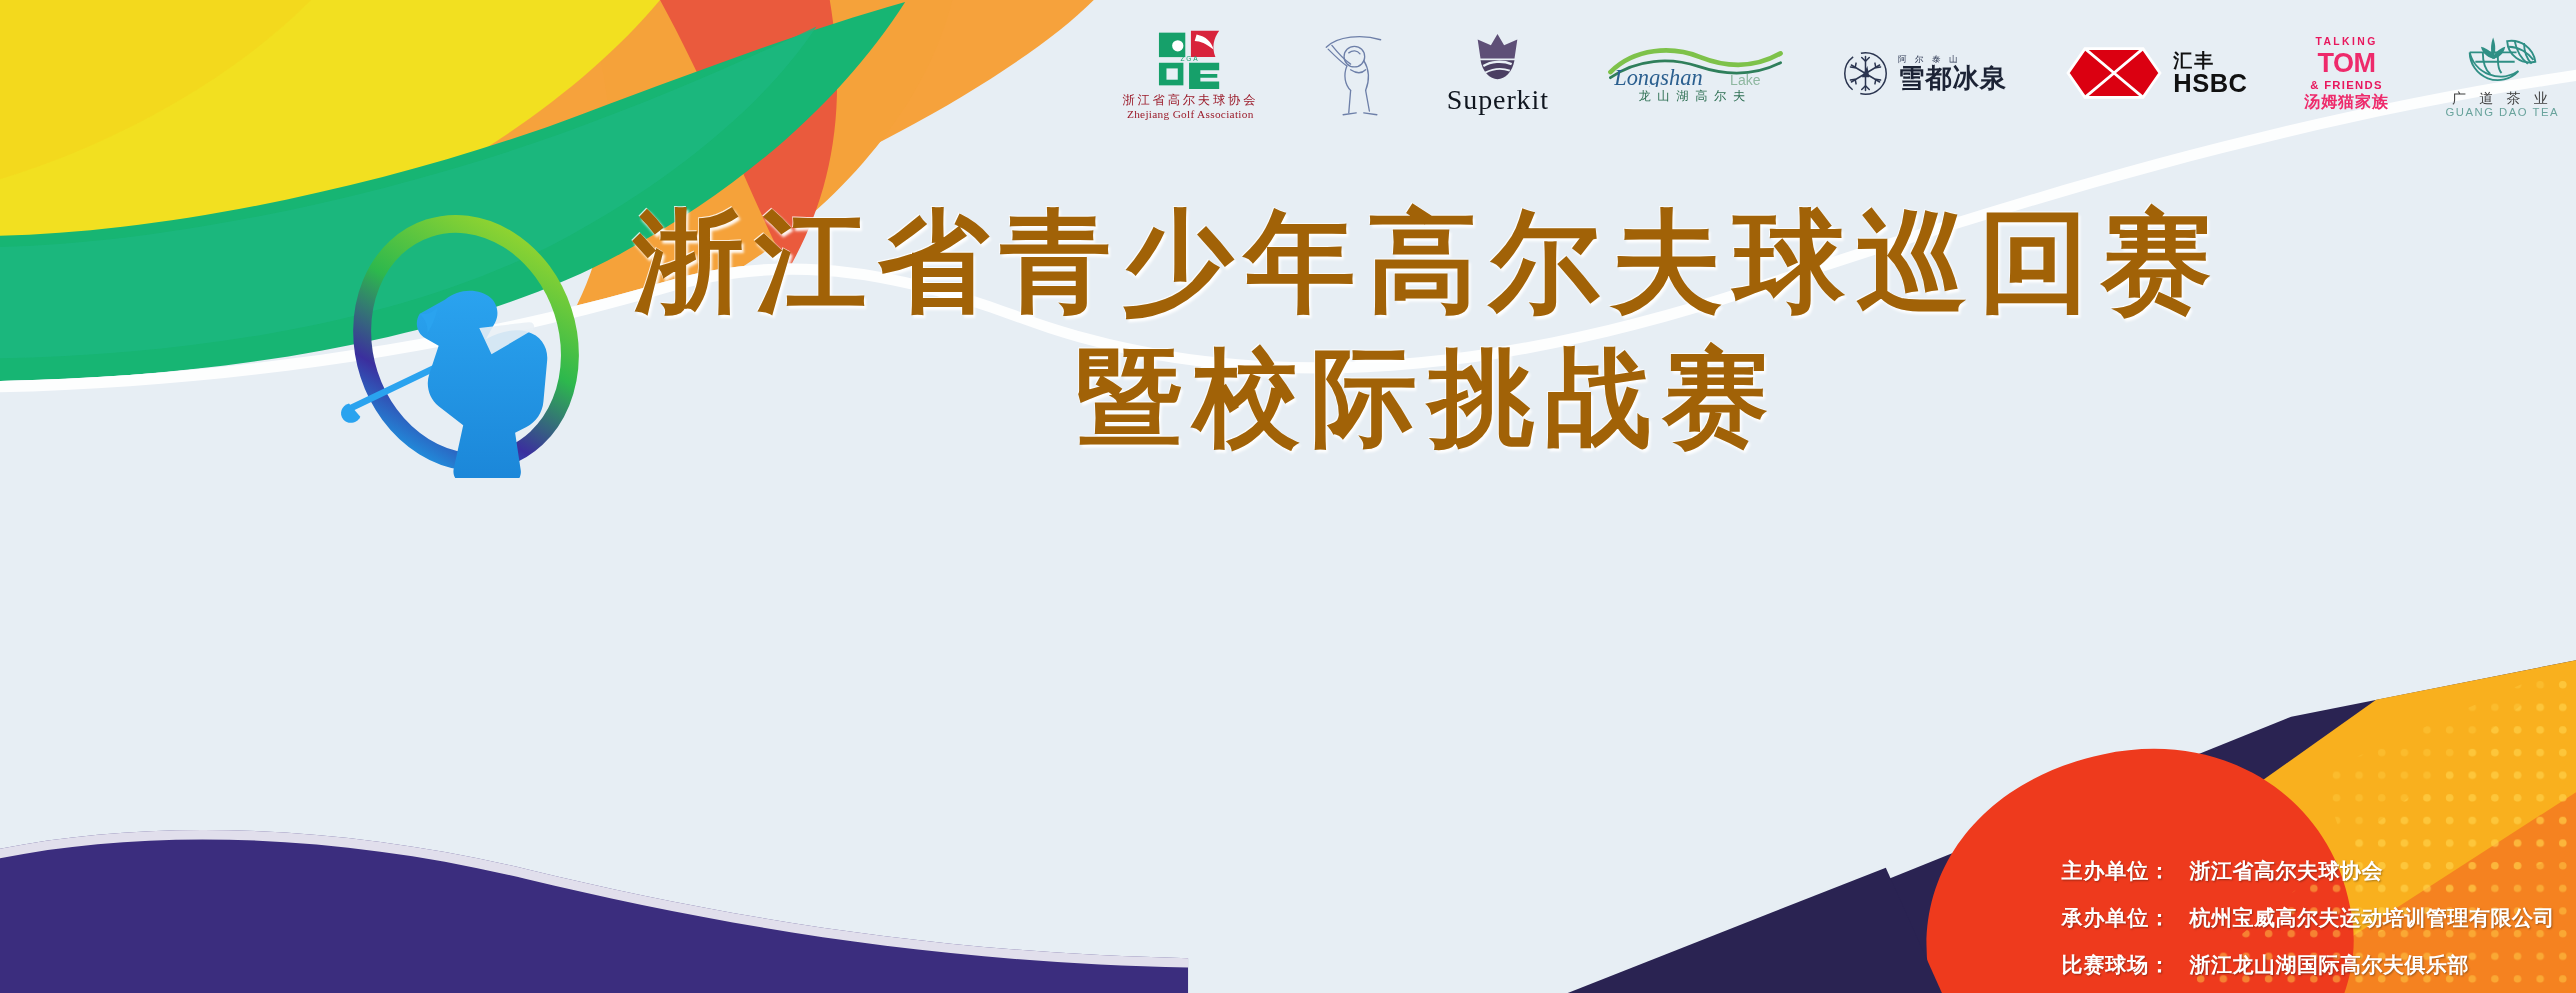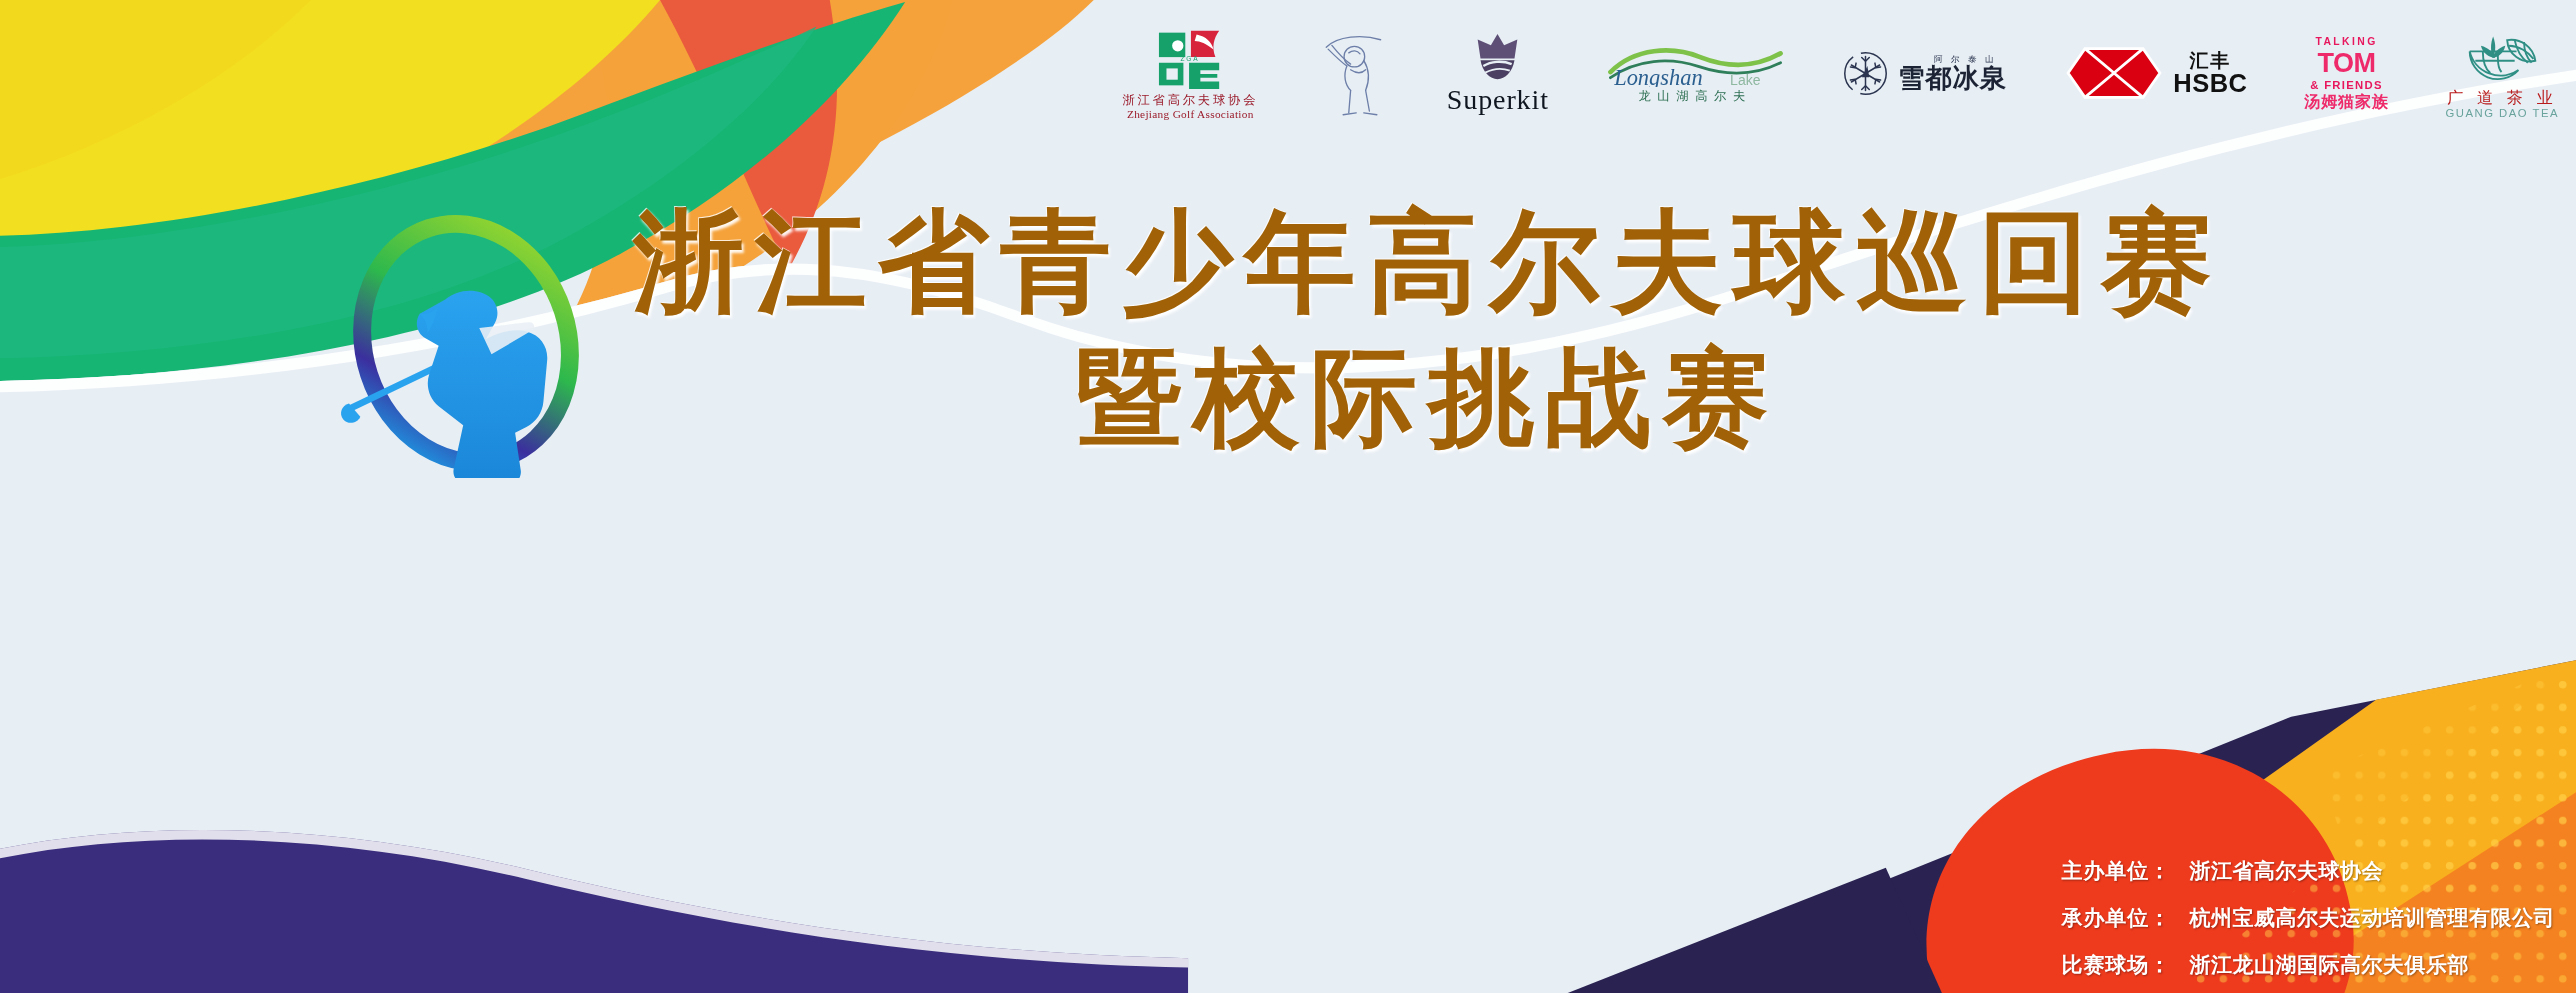--- a/index.html
+++ b/index.html
@@ -20,29 +20,29 @@
   }
   .sponsor{display:flex;flex-direction:column;align-items:center;justify-content:center;
     gap:2.8px;line-height:1;}
   .sp-zh{font-size:12.3px;color:#9b1b2a;letter-spacing:2.8px;white-space:nowrap;}
   .sp-en{font-size:11.3px;color:#9b1b2a;font-family:Liberation Serif, serif;
     letter-spacing:0.3px;white-space:nowrap;}
   .sp-wordmark{font-family:"Liberation Serif","DejaVu Serif",serif;color:#10161f;
     font-size:28px;letter-spacing:0.9px;}
 
   .lsl-zh{font-size:12.3px;color:#2d6f52;letter-spacing:6.6px;white-space:nowrap;}
-  .xue-top{font-size:8.5px;color:#2b3550;letter-spacing:8.5px;white-space:nowrap;margin-left:36px;}
+  .xue-top{font-size:8.5px;color:#2b3550;letter-spacing:8.5px;white-space:nowrap;}
   .xue-main{font-size:26.4px;color:#1c2335;font-weight:bold;letter-spacing:0.9px;white-space:nowrap;}
   .hsbc-zh{font-size:19px;color:#111;font-weight:bold;letter-spacing:1.9px;}
   .hsbc-en{font-size:25.5px;color:#111;font-weight:bold;letter-spacing:0.5px;}
   .tom-top{font-size:10.4px;color:#e8175d;font-weight:bold;letter-spacing:2.4px;}
   .tom-main{font-size:27px;color:#ee2a6b;font-weight:bold;letter-spacing:-0.5px;}
   .tom-sub{font-size:11.3px;color:#e8175d;font-weight:bold;letter-spacing:1.3px;}
   .tom-zh{font-size:16px;color:#ee2a6b;font-weight:bold;letter-spacing:0.9px;}
-  .gdt-zh{font-size:16px;color:#b91c1c;letter-spacing:4.7px;white-space:nowrap;}
+  .gdt-zh{font-size:14px;color:#404040;letter-spacing:4.7px;white-space:nowrap;}
   .gdt-en{font-size:11.3px;color:#69a39c;letter-spacing:1.5px;white-space:nowrap;}
 
   
   .emblem{position:absolute;left:332px;top:209px;width:269px;height:269px;z-index:30;}
   .title-wrap{position:absolute;left:603px;top:198px;width:1650px;z-index:30;text-align:center;}
   .title-line{
     font-family:"Liberation Serif","DejaVu Serif",serif;
     font-weight:bold;color:#a16207;
     text-shadow:1.9px 2.8px 2.8px rgba(255,255,255,.95), -0.9px -0.9px 0 rgba(255,255,255,.8);
     white-space:nowrap;
@@ -249,21 +249,21 @@
     <div class="sponsor" style="flex-direction:row;gap:9.4px;">
       <svg width="100" height="60" viewBox="0 0 106 64" xmlns="http://www.w3.org/2000/svg">
         <path d="M22 6 H84 L102 32 L84 58 H22 L4 32 Z" fill="#ffffff"></path>
         <path d="M22 6 H53 V32 H4 Z" fill="#db0011"></path>
         <path d="M53 6 H84 L102 32 H53 Z" fill="#db0011"></path>
         <path d="M4 32 H53 V58 H22 Z" fill="#db0011"></path>
         <path d="M53 32 H102 L84 58 H53 Z" fill="#db0011"></path>
         <path d="M22 6 H84 L102 32 L84 58 H22 L4 32 Z" fill="none" stroke="#ffffff" stroke-width="3"></path>
         <path d="M22 6 L53 32 L22 58 M84 6 L53 32 L84 58" fill="none" stroke="#ffffff" stroke-width="3"></path>
       </svg>
-      <div style="display:flex;flex-direction:column;align-items:center;gap:0.9px;">
+      <div style="display:flex;flex-direction:column;align-items:flex-start;gap:0.9px;">
         <div class="hsbc-zh">汇丰</div>
         <div class="hsbc-en">HSBC</div>
       </div>
     </div>
 
     <div class="sponsor">
       <div class="tom-top">TALKING</div>
       <div class="tom-main">TOM</div>
       <div class="tom-sub">&amp; FRIENDS</div>
       <div class="tom-zh">汤姆猫家族</div>

